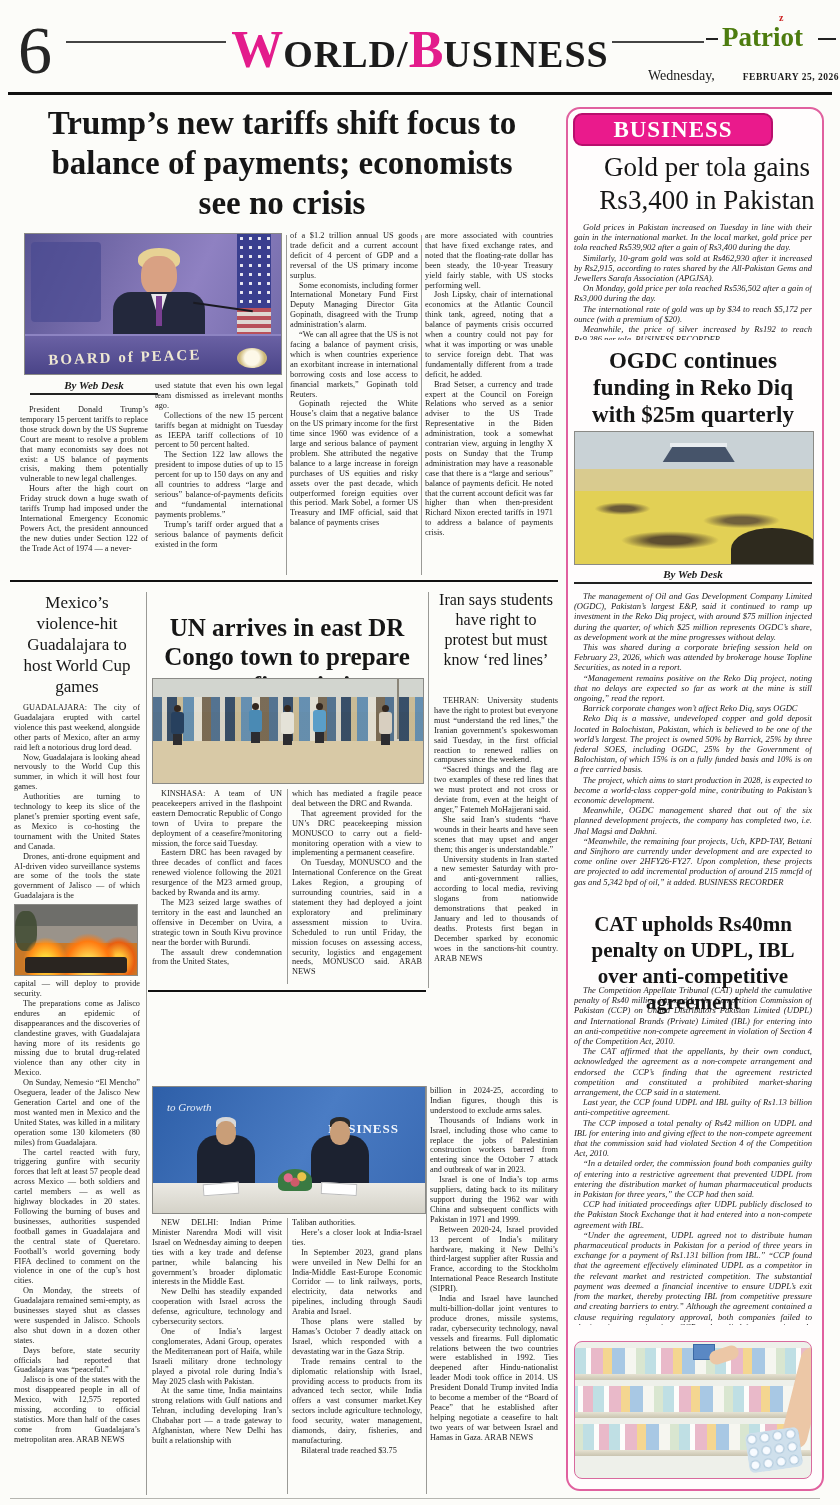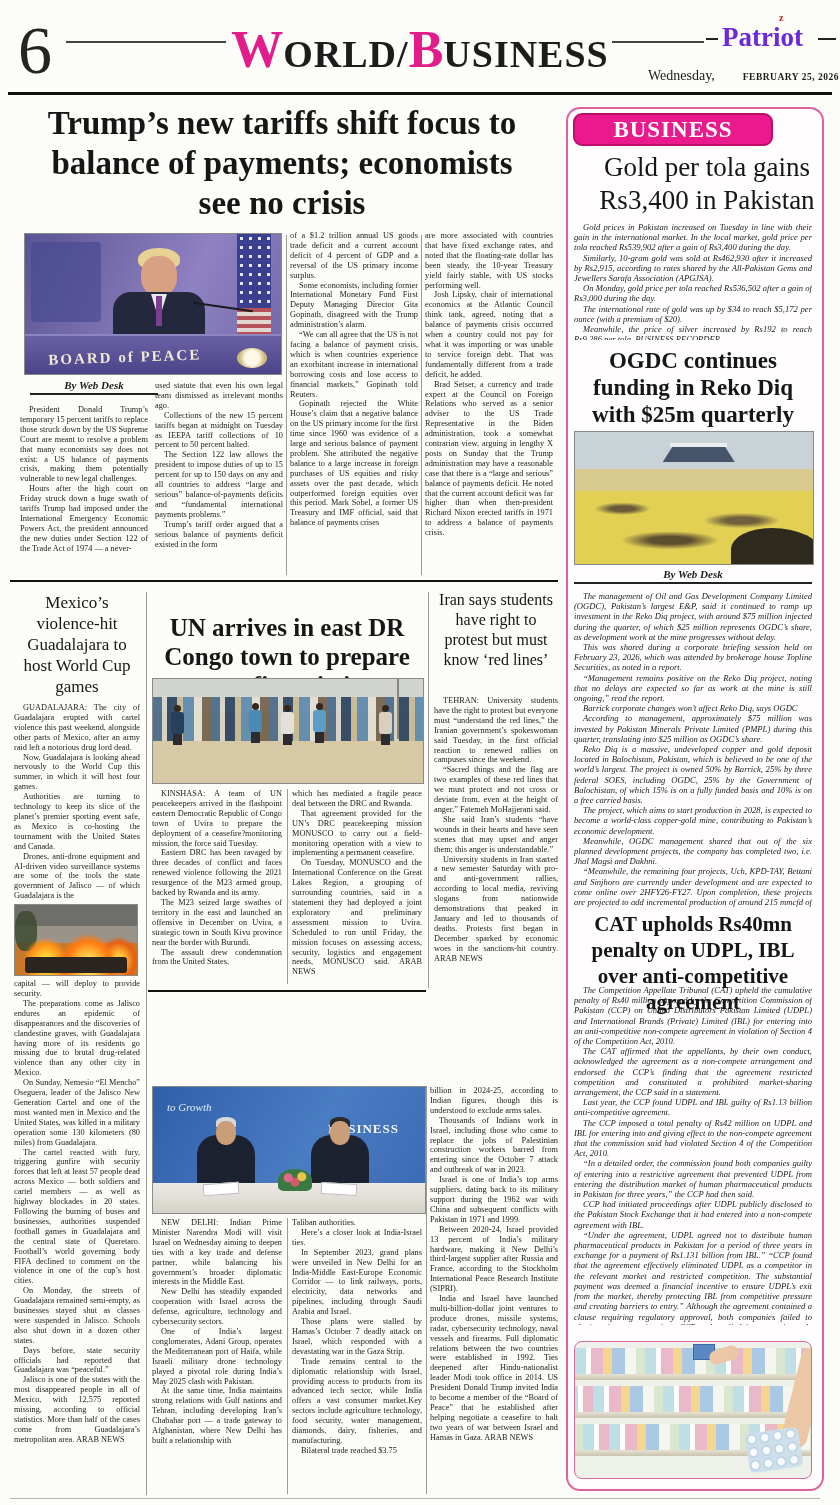--- a/index.html
+++ b/index.html
@@ -7,21 +7,21 @@
         font-family:"Liberation Serif",serif;color:#1b1b1b;}
   .abs{position:absolute;}
   .rule-h{background:#111;}
   .rule-v{background:#9a9a96;width:1px;}
   .hairline{background:#b5b5b0;}
   
   .pageno{font-size:68px;font-weight:400;color:#252525;line-height:1;}
   .mast-title{display:flex;align-items:baseline;justify-content:center;white-space:nowrap;}
   .mast-cap{font-size:52px;font-weight:bold;color:#e31c8c;line-height:1;}
   .mast-rest{font-size:38px;font-weight:bold;color:#1c1c1c;letter-spacing:1px;}
-  .brand{font-size:27px;font-weight:bold;color:#6d28d9;}
+  .brand{font-size:27px;font-weight:bold;color:#4d7c0f;}
   .brand-mark{font-size:10px;color:#cc2222;font-weight:bold;}
   .date-day{font-size:14px;}
   .date-rest{font-size:9.5px;font-weight:bold;letter-spacing:.5px;padding-left:24px;}
   
   .hl{font-weight:bold;text-align:center;color:#161616;}
   .hl-light{font-weight:400;}
   
   .bcol{font-size:8.3px;line-height:9.9px;text-align:justify;overflow:hidden;}
   .bcol p{margin:0;text-indent:9px;}
   .cont p:first-child{text-indent:0;}
@@ -302,21 +302,20 @@
       <div class="mesatop"></div>
       <div class="spots"></div>
       <div class="rock"></div>
     </div>
     <div class="abs byline" style="left:6px;top:459px;width:238px;">By Web Desk</div>
     <div class="abs sbody" style="left:6px;top:482px;width:238px;height:316px;">
         <p>The management of Oil and Gas Development Company Limited (OGDC), Pakistan’s largest E&amp;P, said it continued to ramp up investment in the Reko Diq project, with around $75 million injected during the quarter, of which $25 million represents OGDC’s share, as development work at the mine progresses without delay.</p>
         <p>This was shared during a corporate briefing session held on February 23, 2026, which was attended by brokerage house Topline Securities, as noted in a report.</p>
         <p>“Management remains positive on the Reko Diq project, noting that no delays are expected so far as work at the mine is still ongoing,” read the report.</p>
         <p>Barrick corporate changes won’t affect Reko Diq, says OGDC</p>
-        <p>According to management, approximately $75 million was invested by Pakistan Minerals Private Limited (PMPL) during this quarter, translating into $25 million as OGDC’s share.</p>
         <p>Reko Diq is a massive, undeveloped copper and gold deposit located in Balochistan, Pakistan, which is believed to be one of the world’s largest. The project is owned 50% by Barrick, 25% by three federal SOES, including OGDC, 25% by the Government of Balochistan, of which 15% is on a fully funded basis and 10% is on a free carried basis.</p>
         <p>The project, which aims to start production in 2028, is expected to become a world-class copper-gold mine, contributing to Pakistan’s economic development.</p>
         <p>Meanwhile, OGDC management shared that out of the six planned development projects, the company has completed two, i.e. Jhal Magsi and Dakhni.</p>
         <p>“Meanwhile, the remaining four projects, Uch, KPD-TAY, Bettani and Sinjhoro are currently under development and are expected to come online over 2HFY26-FY27. Upon completion, these projects are projected to add incremental production of around 215 mmcfd of gas and 5,342 bpd of oil,” it added. BUSINESS RECORDER</p>
       </div>
 
     <div class="abs hl" style="left:2px;top:802px;width:246px;font-size:21px;line-height:26px;">CAT upholds Rs40mn penalty on UDPL, IBL over anti-competitive agreement</div>
     <div class="abs sbody" style="left:6px;top:876px;width:238px;height:340px;">
         <p>The Competition Appellate Tribunal (CAT) upheld the cumulative penalty of Rs40 million imposed by the Competition Commission of Pakistan (CCP) on United Distributors Pakistan Limited (UDPL) and International Brands (Private) Limited (IBL) for entering into an anti-competitive non-compete agreement in violation of Section 4 of the Competition Act, 2010.</p>
         <p>The CAT affirmed that the appellants, by their own conduct, acknowledged the agreement as a non-compete arrangement and endorsed the CCP’s finding that the agreement restricted competition and constituted a prohibited market-sharing arrangement, the CCP said in a statement.</p>

